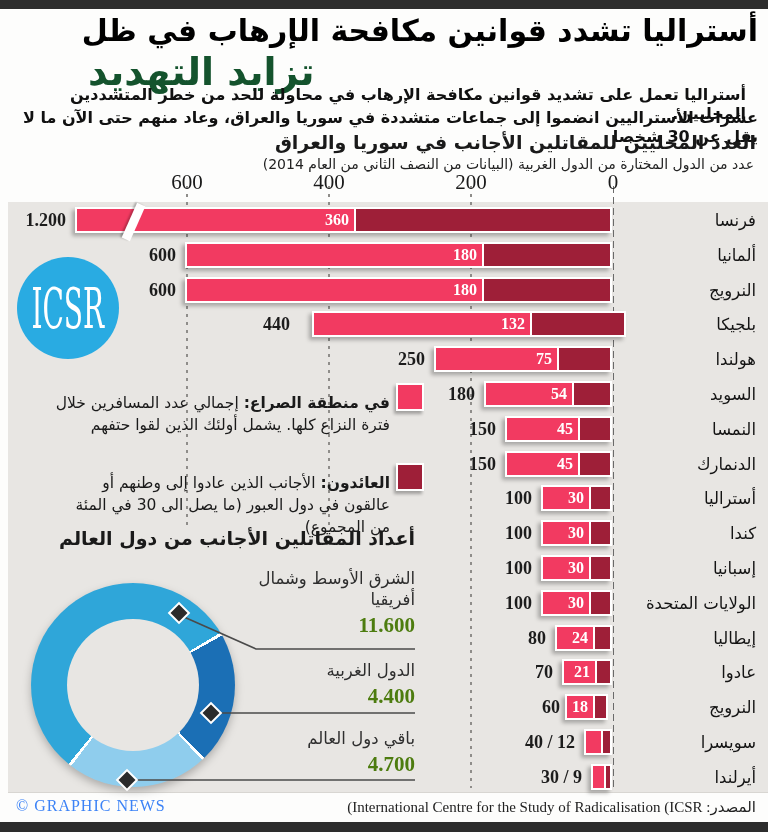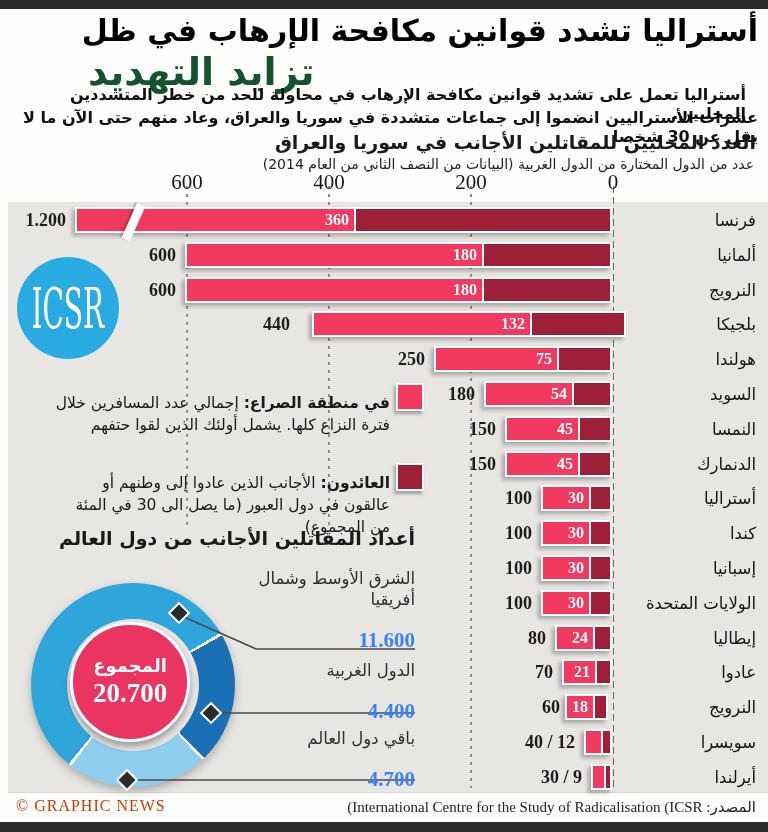--- a/index.html
+++ b/index.html
@@ -68,26 +68,26 @@
         background:#e93560;border:3px solid #ffffff;box-sizing:border-box;
         box-shadow:0 4px 7px rgba(0,0,0,0.35);
         display:flex;flex-direction:column;align-items:center;justify-content:center;color:#fff;}
   .donut-center .lbl{font-size:18px;font-weight:bold;}
   .donut-center .val{font-family:"Liberation Serif","DejaVu Serif",serif;
         font-size:27px;font-weight:bold;margin-top:2px;}
 
   .callout{position:absolute;right:353px;width:190px;text-align:right;color:#2e2e2e;}
   .callout .lbl{font-size:16.5px;line-height:21px;}
   .callout .val{font-family:"Liberation Serif","DejaVu Serif",serif;
-        font-size:21px;font-weight:bold;color:#3b82f6;margin-top:18px;}
+        font-size:21px;font-weight:bold;color:#4d7c0f;margin-top:3px;}
 
   .svg-overlay{position:absolute;left:0;top:0;pointer-events:none;}
 
   .credit{position:absolute;left:16px;top:797px;font-family:"Liberation Serif","DejaVu Serif",serif;
-        font-size:16px;letter-spacing:1px;color:#c2410c;}
+        font-size:16px;letter-spacing:1px;color:#3b82f6;}
   .source{position:absolute;right:12px;top:798px;direction:ltr;
         font-family:"Liberation Serif","DejaVu Sans",serif;font-size:15px;color:#222;}
 </style>
 </head>
 <body>
 
 <div class="page">
 
   <div class="topbar"></div>
 
@@ -222,24 +222,20 @@
   <div class="swatch" style="top:383px;background:#f23a61;"></div>
   <p class="legend-text ar" style="top:376px;"><b>في منطقة الصراع:</b> <span>إجمالي عدد المسافرين خلال فترة النزاع كلها. يشمل أولئك الذين لقوا حتفهم</span></p>
 
   <div class="swatch" style="top:463px;background:#9e1f38;"></div>
   <p class="legend-text ar" style="top:456px;"><b>العائدون:</b> <span>الأجانب الذين عادوا إلى وطنهم أو عالقون في دول العبور (ما يصل الى 30 في المئة من المجموع)</span></p>
 
   <div class="donut-title ar">أعداد المقاتلين الأجانب من دول العالم</div>
 
   <div class="donut" id="donut-ring" style="background: conic-gradient(from 60deg, rgb(255, 255, 255) 0deg, rgb(255, 255, 255) 0.9deg, rgb(27, 111, 181) 0.9deg, rgb(27, 111, 181) 75.6deg, rgb(255, 255, 255) 75.6deg, rgb(255, 255, 255) 77.4deg, rgb(143, 205, 237) 77.4deg, rgb(143, 205, 237) 157.4deg, rgb(255, 255, 255) 157.4deg, rgb(255, 255, 255) 159.2deg, rgb(47, 166, 217) 159.2deg, rgb(47, 166, 217) 359.1deg, rgb(255, 255, 255) 359.1deg, rgb(255, 255, 255) 360.9deg);">
     <div class="donut-hole"></div>
-    <div class="donut-center">
-      <div class="lbl ar">المجموع</div>
-      <div class="val">20.700</div>
-    </div>
   </div>
 
   <svg class="svg-overlay" width="768" height="832" viewBox="0 0 768 832">
     <g stroke="#4a4a4a" stroke-width="1.6" fill="none">
       <polyline points="184,617 256,649 415,649"></polyline>
       <polyline points="216,713 415,713"></polyline>
       <polyline points="132,780 415,780"></polyline>
     </g>
     <g fill="#2b2b2b" stroke="#ffffff" stroke-width="2">
       <rect x="-7" y="-7" width="14" height="14" transform="translate(179,613) rotate(45)"></rect>

